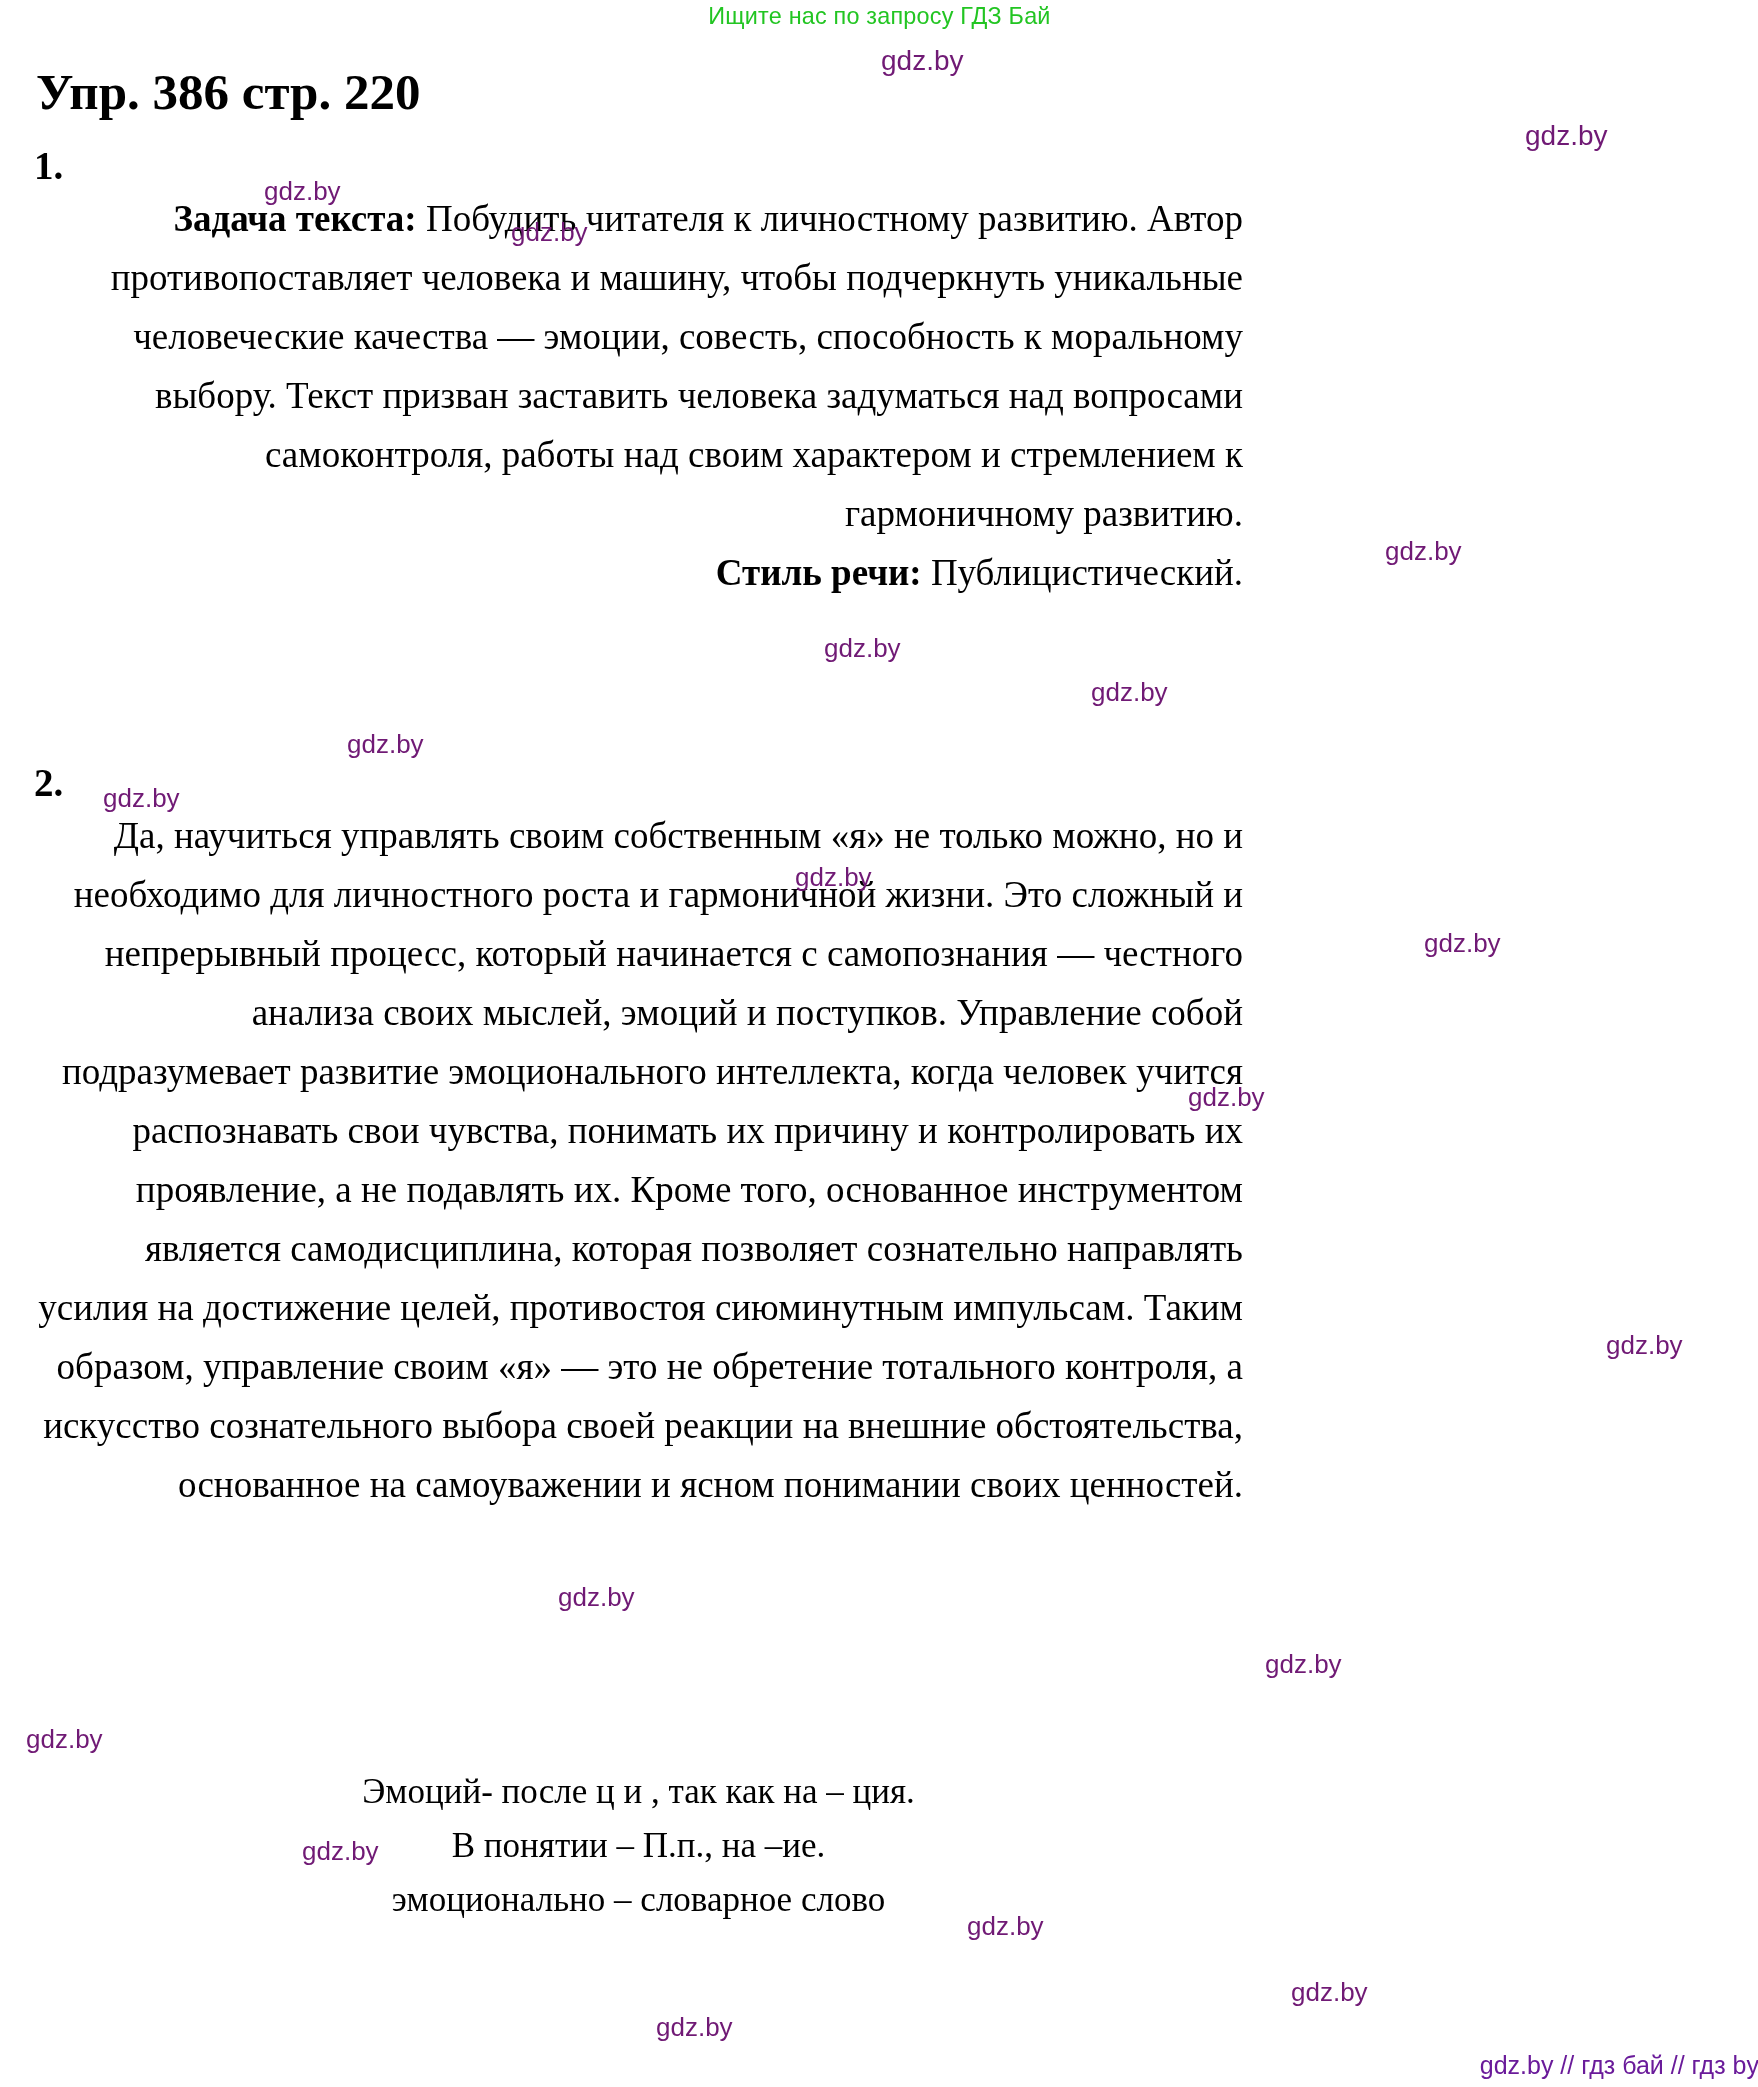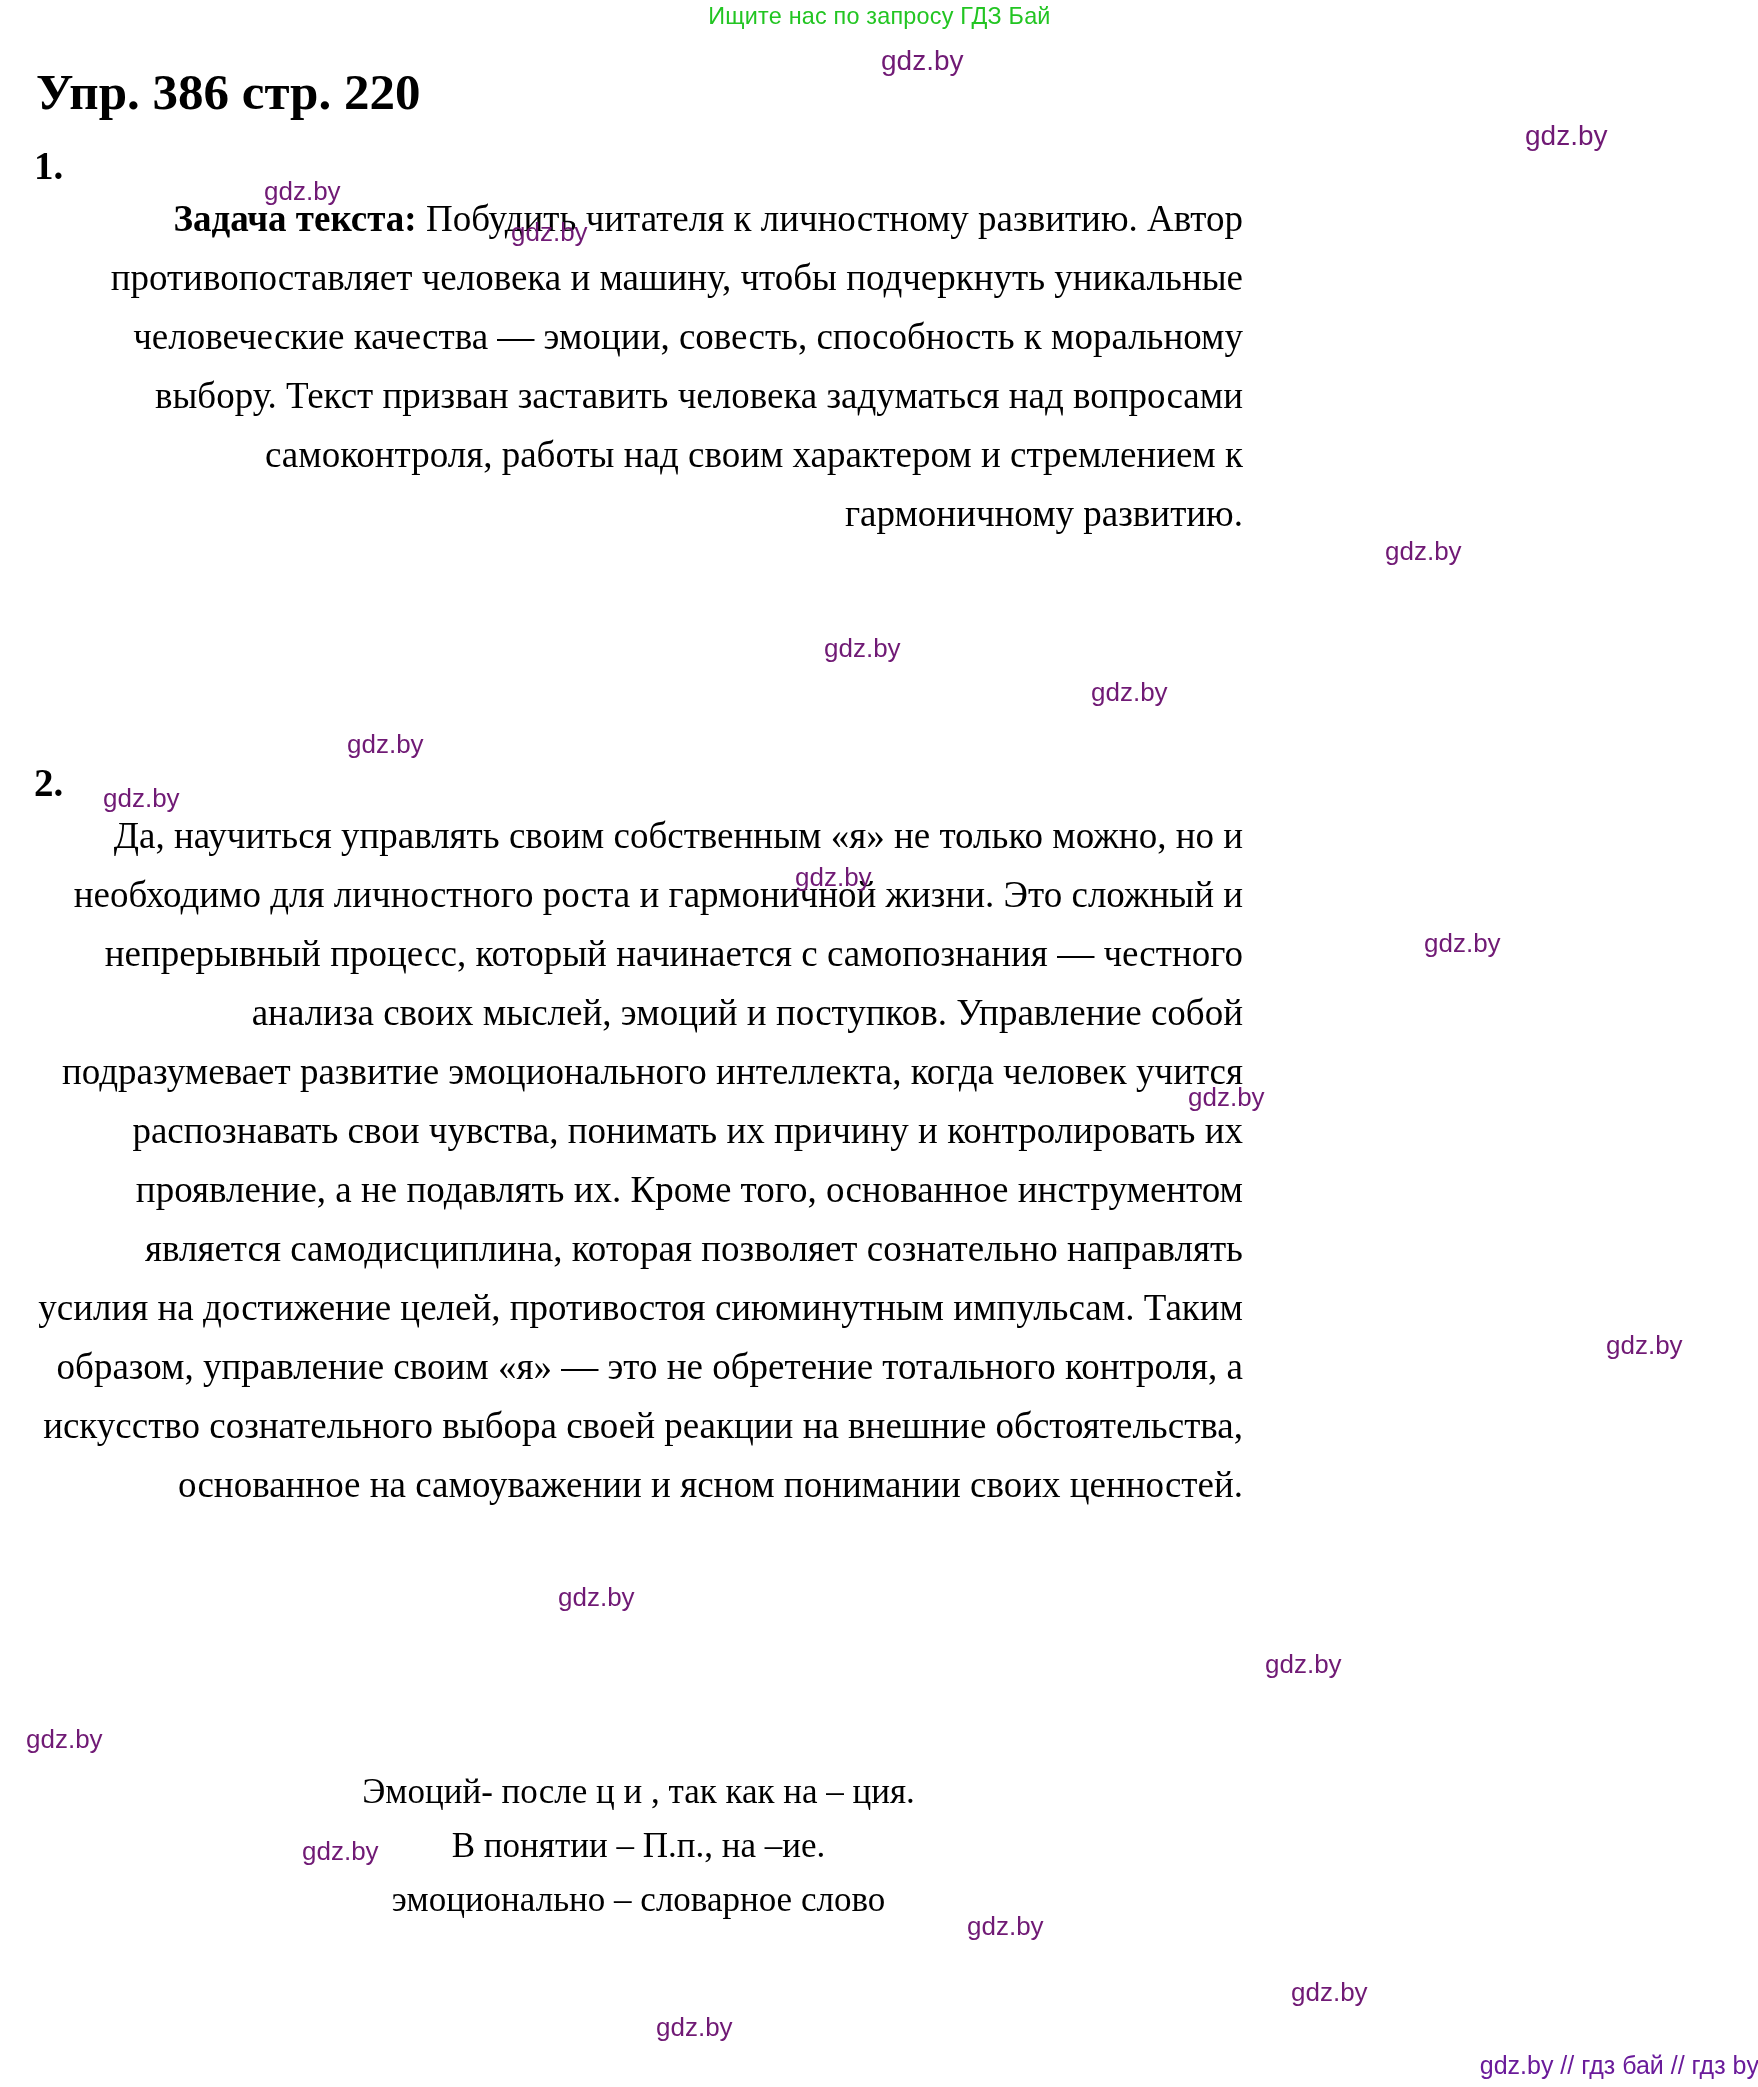--- a/index.html
+++ b/index.html
@@ -119,20 +119,23 @@
   <div class="block" id="section-1" style="top:142px;">
     <div class="num">1.</div>
     <div class="para">
       <b>Задача текста:</b><span> Побудить читателя к  личностному развитию. Автор</span>
       <span>противопоставляет человека и машину, чтобы подчеркнуть</span>
       <span>уникальные человеческие качества — эмоции, совесть, способность к</span>
       <span>моральному выбору. Текст призван заставить человека задуматься над</span>
       <span>вопросами самоконтроля, работы над своим характером и</span>
       <span>стремлением к гармоничному развитию.</span>
     </div>
+    <div class="para">
+      <b>Стиль речи:</b><span> Публицистический.</span>
+    </div>
   </div>
 
   <div class="block" id="section-2" style="top:759px;">
     <div class="num">2.</div>
     <div class="para">
       <span>Да, научиться управлять своим собственным «я» не только можно, но</span>
       <span>и необходимо для личностного роста и гармоничной жизни. Это</span>
       <span>сложный и непрерывный процесс, который начинается</span>
       <span>с самопознания — честного анализа своих мыслей, эмоций и</span>
       <span>поступков. Управление собой подразумевает</span>

